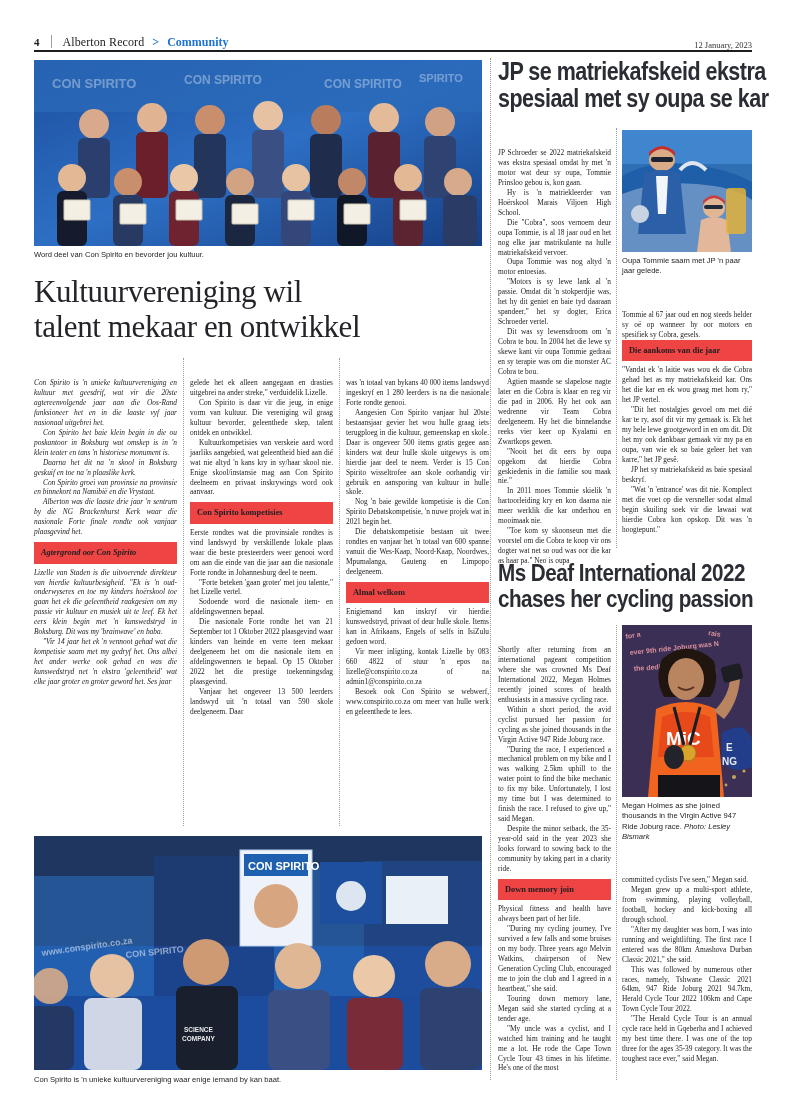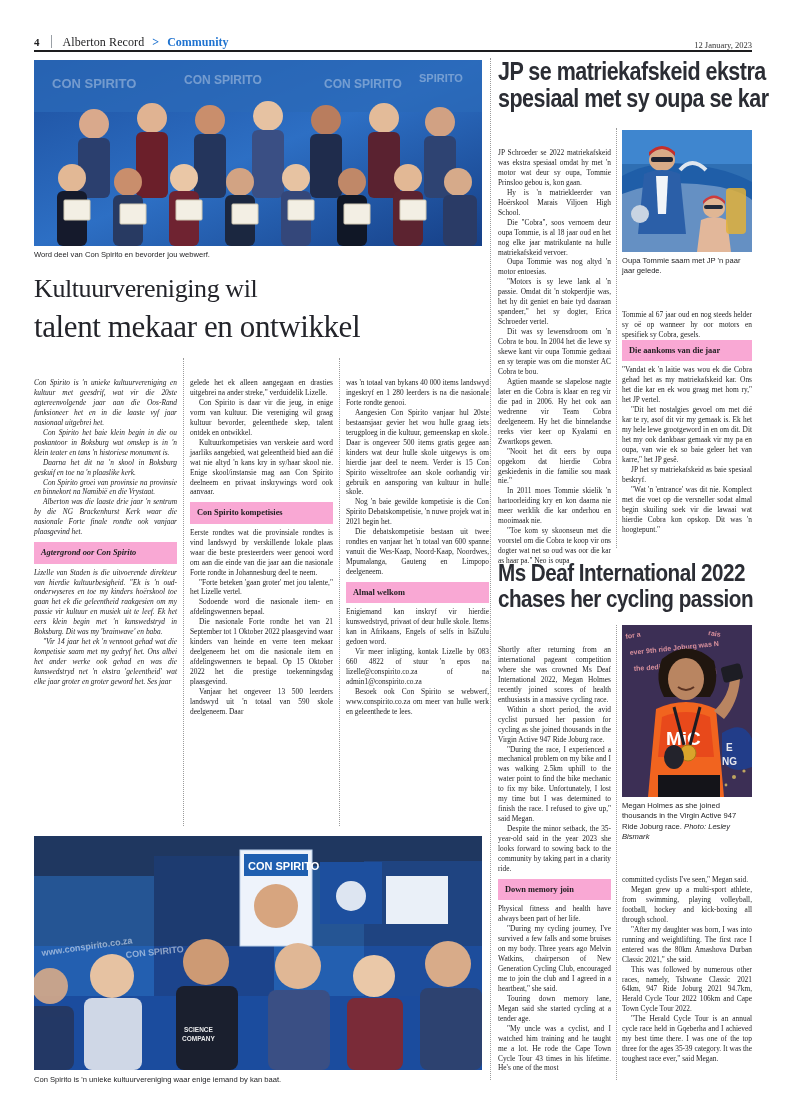--- a/index.html
+++ b/index.html
@@ -69,21 +69,21 @@
     line-height: 1.345;
     text-align: justify;
     color: #1d1d1f;
     hyphens: auto;
     margin-top: 20px;
   }
   .col p { margin: 0; text-indent: 9px; }
   .col p.noindent { text-indent: 0; }
 
   .subhead {
-    background: #f9a8d4;
+    background: #ef4444;
     font-family: "Liberation Serif", serif;
     font-weight: bold;
     font-size: 8.4px;
     padding: 5px 7px;
     color: #1d1d1f;
     margin: 5px 0 4px 0;
   }
   .subhead.first { margin-top: 2px; }
 
   .dotline {
@@ -166,23 +166,23 @@
         <rect x="30" y="140" width="26" height="20" rx="1"></rect>
         <rect x="86" y="144" width="26" height="20" rx="1"></rect>
         <rect x="142" y="140" width="26" height="20" rx="1"></rect>
         <rect x="198" y="144" width="26" height="20" rx="1"></rect>
         <rect x="254" y="140" width="26" height="20" rx="1"></rect>
         <rect x="310" y="144" width="26" height="20" rx="1"></rect>
         <rect x="366" y="140" width="26" height="20" rx="1"></rect>
       </g>
     </svg>
   </div>
-  <div class="caption" style="left:34px; top:250px; width:448px;">Word deel van Con Spirito en bevorder jou webwerf.</div>
-
-  <div class="headline-serif" style="left:34px; top:274px; width:460px; font-size:26px; line-height:1.17;">Kultuurvereniging wil</div>
+  <div class="caption" style="left:34px; top:250px; width:448px;">Word deel van Con Spirito en bevorder jou kultuur.</div>
+
+  <div class="headline-serif" style="left:34px; top:274px; width:460px; font-size:31px; line-height:1.17;">Kultuurvereniging wil</div>
   <div class="headline-serif" style="left:34px; top:309px; width:460px; font-size:31px; line-height:1.17;">talent mekaar en ontwikkel</div>
 
   <div class="col" style="left:34px; top:358px; width:143px;font-style:italic;">
     <p class="noindent">Con Spirito is 'n unieke kultuurvereniging en kultuur met geesdrif, wat vir die 20ste agtereenvolgende jaar aan die Oos-Rand funksioneer het en in die laaste vyf jaar nasionaal uitgebrei het.</p>
     <p>Con Spirito het baie klein begin in die ou poskantoor in Boksburg wat omskep is in 'n klein teater en tans 'n historiese monument is.</p>
     <p>Daarna het dit na 'n skool in Boksburg geskuif en toe na 'n plaaslike kerk.</p>
     <p>Con Spirito groei van provinsie na provinsie en binnekort na Namibië en die Vrystaat.</p>
     <p>Alberton was die laaste drie jaar 'n sentrum by die NG Brackenhurst Kerk waar die nasionale Forte finale rondte ook vanjaar plaasgevind het.</p>
     <div class="subhead">Agtergrond oor Con Spirito</div>
     <p class="noindent">Lizelle van Staden is die uitvoerende direkteur van hierdie kultuurbesigheid. "Ek is 'n oud-onderwyseres en toe my kinders hoërskool toe gaan het ek die geleentheid raakgesien om my passie vir kultuur en musiek uit te leef. Ek het eers klein begin met 'n kunswedstryd in Boksburg. Dit was my 'brainwave' en baba.</p>

